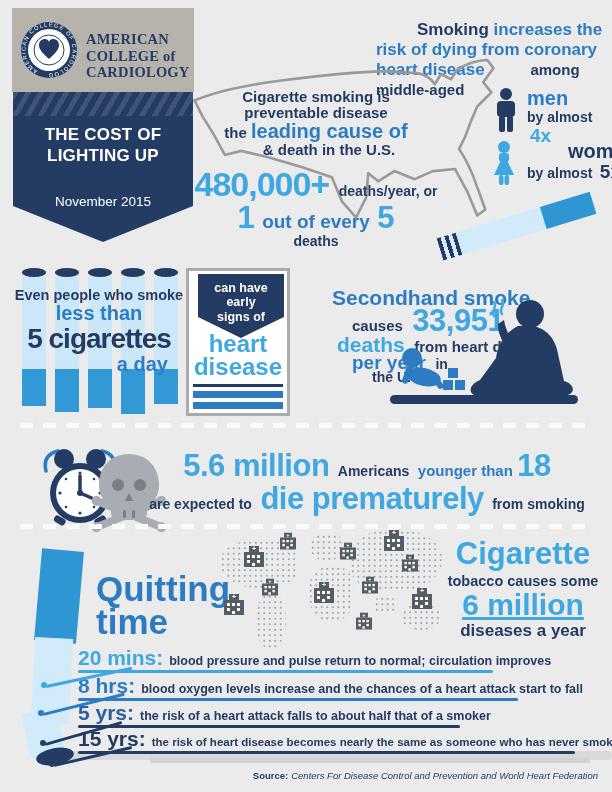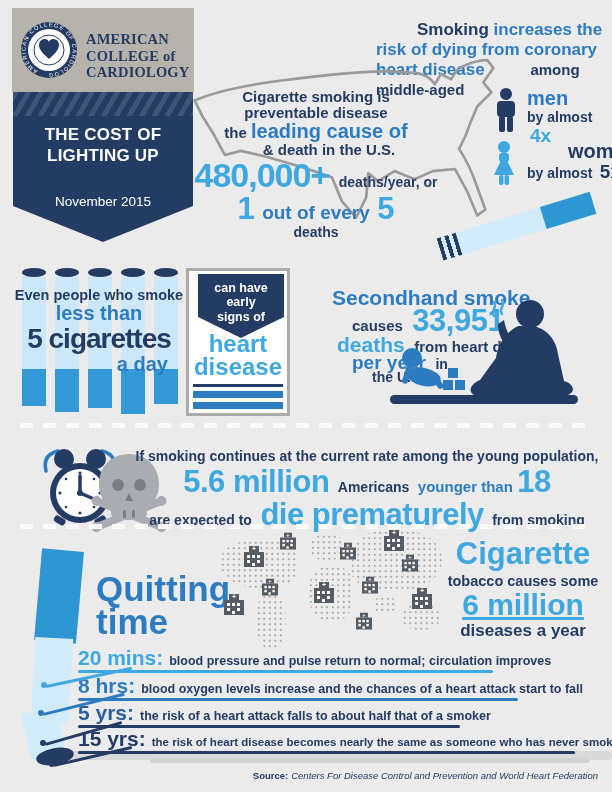--- a/index.html
+++ b/index.html
@@ -33,21 +33,21 @@
   .gender-sub { font-size:14px; font-weight:bold; color:#243C64;margin-top:28px; }
   .gender-mult { font-size:19px; font-weight:bold; margin-left:3px; }
 
   
   .usmap { left:178px; top:56px; }
   .us-stats { left:194px; top:88px; width:244px; text-align:center; color:#243C64; }
   .us-l1 { font-size:15px; font-weight:bold; }
   .us-l2 { font-size:15px; font-weight:bold; line-height:1.05; }
   .us-l2 .big-blue { font-size:20px; color:#2D7CC1; }
   .us-l4 { padding-left:26px; }
-  .us-number-row { margin-top:0; line-height:1; white-space:nowrap; }
+  .us-number-row { margin-top:9px; line-height:1; white-space:nowrap; }
   .us-big { font-size:34px; font-weight:bold; color:#3FA8E0; letter-spacing:-1px; }
   .us-small { font-size:14px; font-weight:bold; margin-left:5px; }
   .us-ratio { line-height:1; margin-top:1px; white-space:nowrap; }
   .ratio-num { font-size:31px; font-weight:bold; color:#3FA8E0; }
   .ratio-mid { font-size:19px; font-weight:bold; color:#2D7CC1; margin:0 3px; }
   .us-tail { font-size:14px; font-weight:bold; }
 
   
   .cig1 { left:440px; top:238px; width:160px; height:23px; transform:rotate(-17deg); transform-origin:left center; display:flex; }
   .cig1 .lit { width:20px; background:repeating-linear-gradient(90deg,#243C64 0 4px,#D6ECFB 4px 8px); }
@@ -391,21 +391,20 @@
         <circle cx="28" cy="33" r="6"></circle>
         <circle cx="50" cy="33" r="6"></circle>
         <path d="M39,41 L43,49 L35,49 Z"></path>
         <rect x="33" y="58" width="3" height="8" rx="1.5"></rect>
         <rect x="42" y="58" width="3" height="8" rx="1.5"></rect>
       </g>
     </svg>
   </div>
 
   <div class="abs youth">
-    <div class="y1">If smoking continues at the current rate among the young population,</div>
     <div class="yrow">
       <span class="ybig">5.6 million</span>
       <span class="ymid">Americans</span>
       <span class="yblue">younger than</span>
       <span class="ybig">18</span>
     </div>
     <div class="yrow">
       <span class="ymid">are expected to</span>
       <span class="ybig">die prematurely</span>
       <span class="ymid">from smoking</span>

